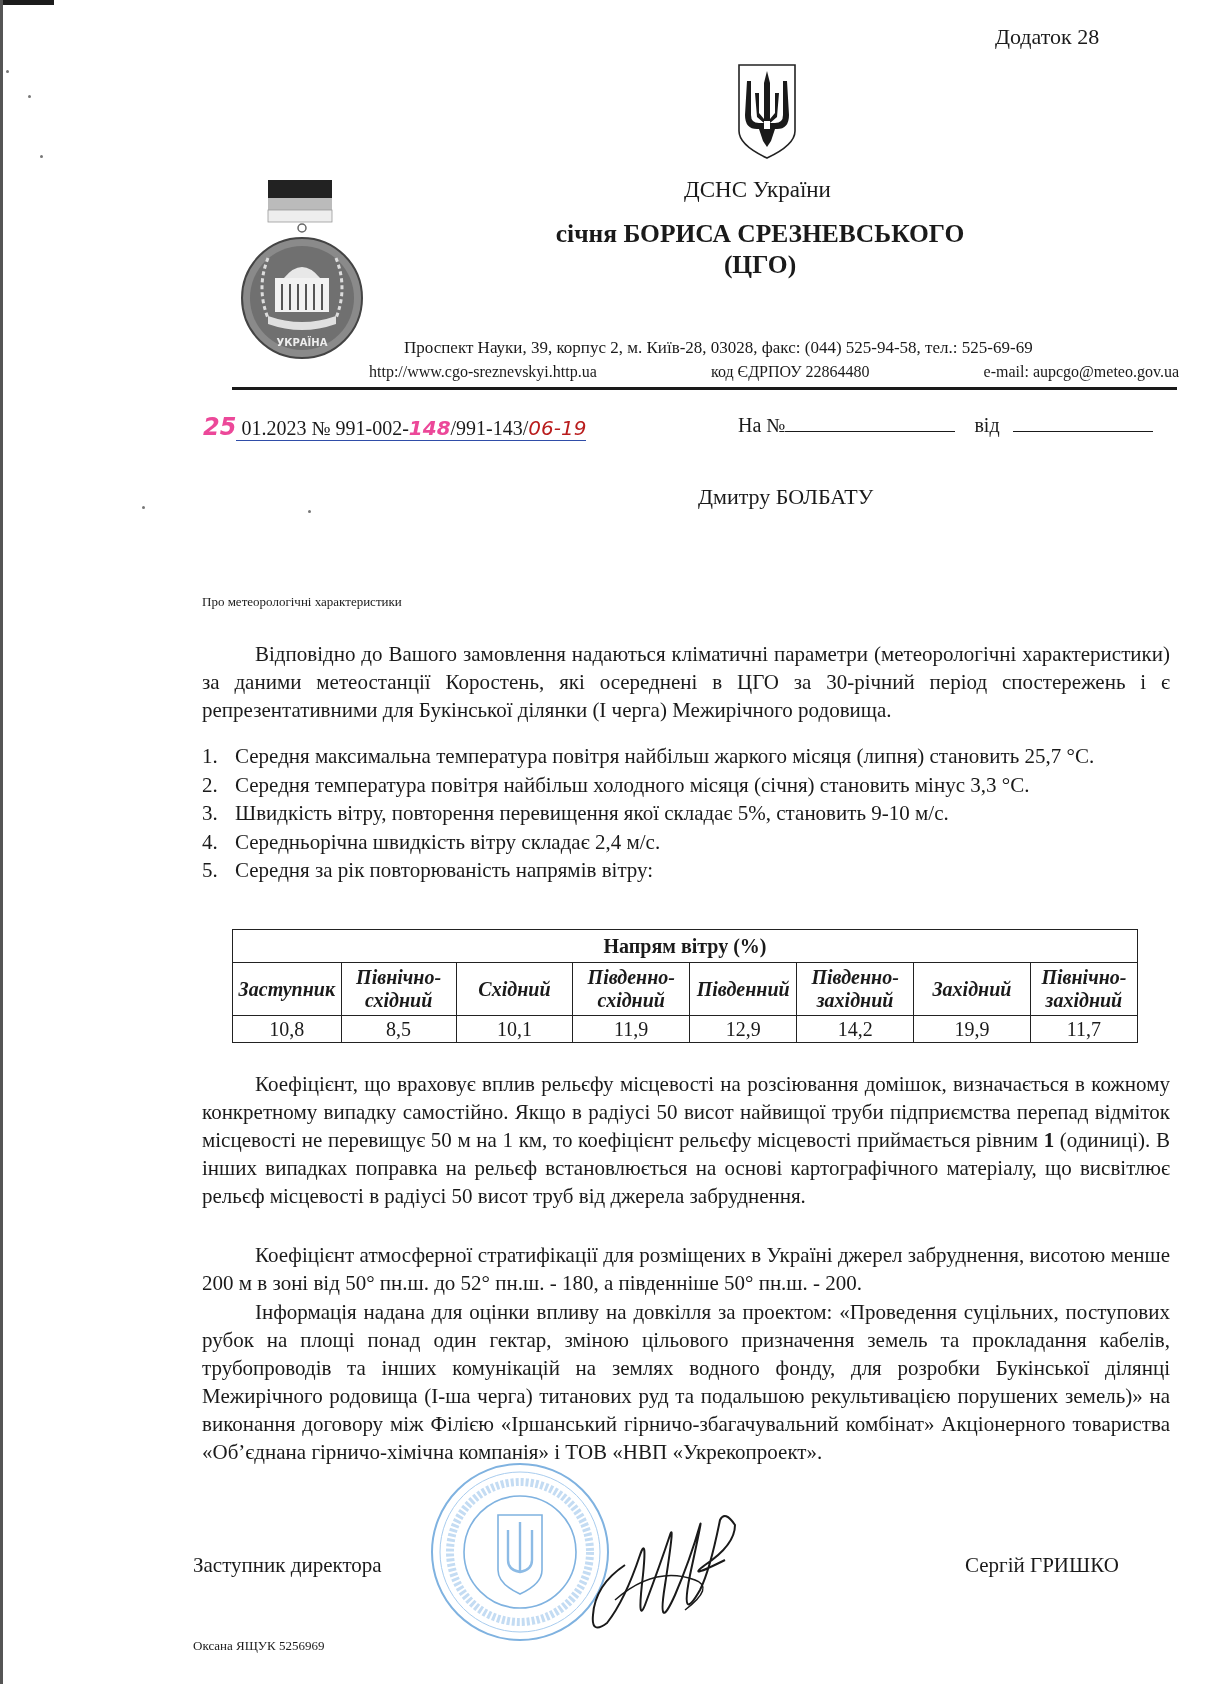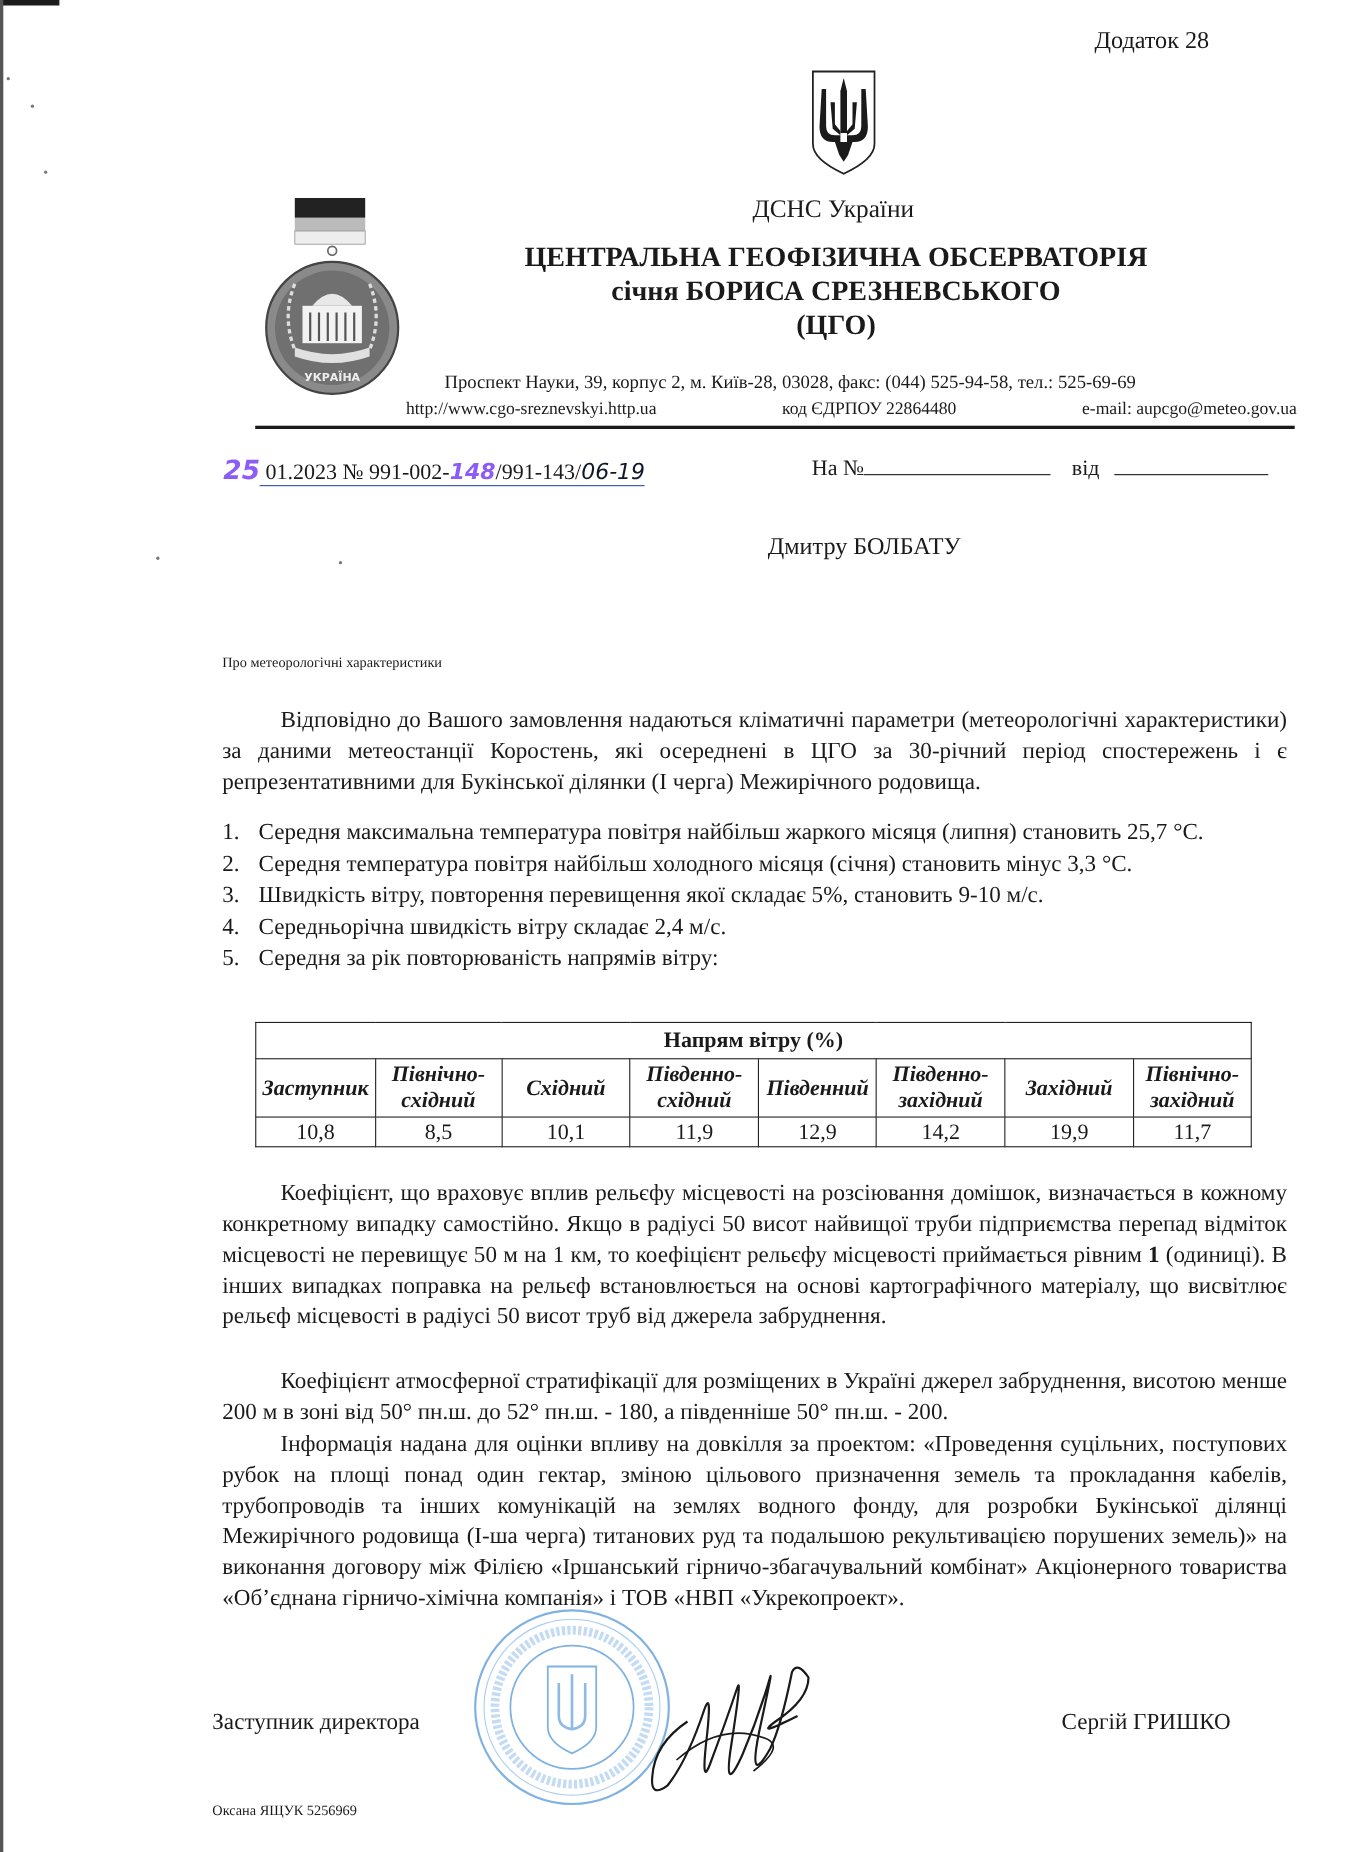--- a/index.html
+++ b/index.html
@@ -17,22 +17,22 @@
     .agency { left: 684px; top: 177px; font-size: 23px; width: 180px; }
 
     .medal { left: 240px; top: 178px; width: 130px; height: 185px; }
 
     .org { left: 400px; top: 218px; width: 720px; text-align: center; font-weight: bold; font-size: 25.5px; line-height: 31px; }
     .address { left: 404px; top: 338px; font-size: 17px; white-space: nowrap; }
     .contacts { left: 369px; top: 363px; width: 810px; font-size: 16px; display: flex; justify-content: space-between; white-space: nowrap; }
     .rule { left: 232px; top: 387px; width: 945px; height: 3px; background: #1a1a1a; }
 
     .reg-line { left: 203px; top: 413px; font-size: 20px; white-space: nowrap; }
-    .reg-line .hand { color: #8b5cf6; font-style: italic; font-family: "DejaVu Sans", sans-serif; font-weight: bold; }
-    .reg-line .hand-light { color: #0f172a; font-style: italic; font-family: "DejaVu Sans", sans-serif; }
+    .reg-line .hand { color: #ec4899; font-style: italic; font-family: "DejaVu Sans", sans-serif; font-weight: bold; }
+    .reg-line .hand-light { color: #b91c1c; font-style: italic; font-family: "DejaVu Sans", sans-serif; }
     .reg-line .uline { border-bottom: 1.5px solid #2f4da8; padding-bottom: 1px; }
     .reply { left: 738px; top: 413px; font-size: 20px; white-space: nowrap; }
     .blank { display: inline-block; border-bottom: 1.3px solid #1a1a1a; vertical-align: baseline; height: 18px; }
 
     .addressee { left: 698px; top: 481px; font-size: 22px; line-height: 32px; white-space: nowrap; }
     .subject { left: 202px; top: 594px; font-size: 13px; }
 
     .para { left: 202px; width: 968px; font-size: 21px; line-height: 28px; text-align: justify; }
     .indent { text-indent: 53px; }
 
@@ -95,21 +95,20 @@
     <line x1="74" y1="106" x2="74" y2="132"></line>
       <line x1="82" y1="106" x2="82" y2="132"></line>
   </g>
   <path d="M28 138 Q62 150 96 138 L96 146 Q62 158 28 146 Z" fill="#e0e0e0"></path>
   <path d="M28 80 Q16 110 28 140" fill="none" stroke="#ddd" stroke-width="3" stroke-dasharray="4 3"></path>
   <path d="M96 80 Q108 110 96 140" fill="none" stroke="#ddd" stroke-width="3" stroke-dasharray="4 3"></path>
   <text x="62" y="168" text-anchor="middle" font-size="10" font-weight="bold" fill="#eee" font-family="DejaVu Sans, sans-serif">УКРАЇНА</text>
 </svg>
 
 <div class="abs org">
-  <div>ЦЕНТРАЛЬНА ГЕОФІЗИЧНА ОБСЕРВАТОРІЯ</div>
   <div>січня БОРИСА СРЕЗНЕВСЬКОГО</div>
   <div>(ЦГО)</div>
 </div>
 
 <div class="abs address">Проспект Науки, 39, корпус 2, м. Київ-28, 03028, факс: (044) 525-94-58, тел.: 525-69-69</div>
 <div class="abs contacts">
   <span>http://www.cgo-sreznevskyi.http.ua</span>
   <span>код ЄДРПОУ 22864480</span>
   <span>e-mail: aupcgo@meteo.gov.ua</span>
 </div>

